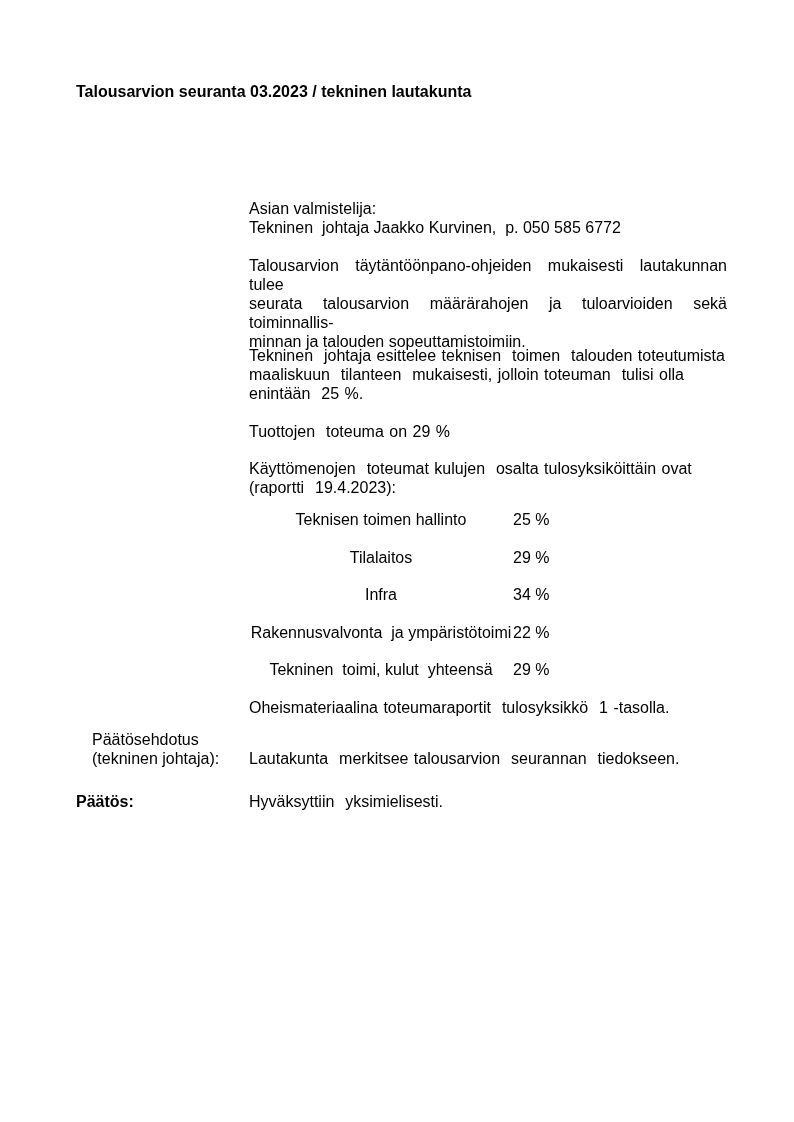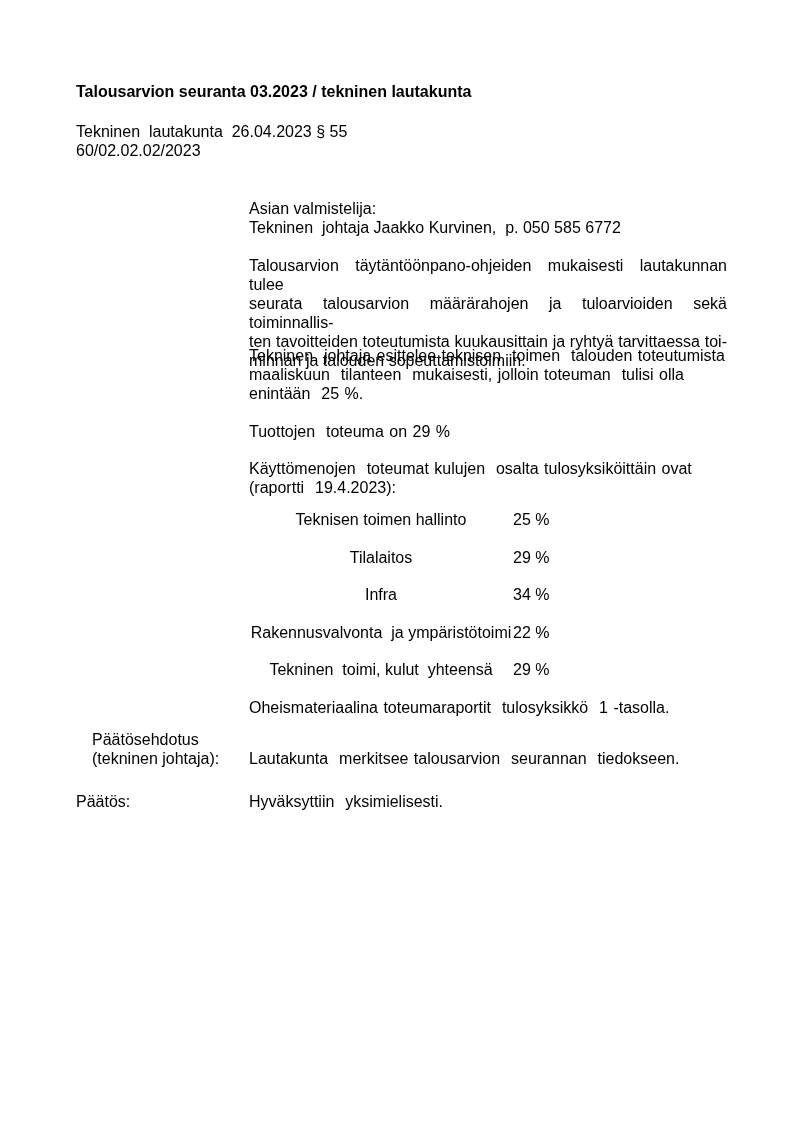--- a/index.html
+++ b/index.html
@@ -25,34 +25,29 @@
   .exp-label { flex: 0 0 264px; white-space: pre; text-align: center; }
   .exp-value { white-space: pre; }
 </style>
 </head>
 <body>
 
 <div class="page">
 
   <div class="abs bold pre" style="left:76px; top:66px;">Talousarvion seuranta 03.2023 / tekninen lautakunta</div>
 
-  <div class="abs" style="left:76px; top:106px;">
-    <div class="pre">Tekninen  lautakunta  26.04.2023 § 55</div>
-    <div class="pre">60/02.02.02/2023</div>
-  </div>
 
   <div class="abs" style="left:249px; top:183px;">
     <div class="pre">Asian valmistelija:</div>
     <div class="pre">Tekninen  johtaja Jaakko Kurvinen,  p. 050 585 6772</div>
   </div>
 
   <div class="abs content-w" style="left:249px; top:240px;">
     <div class="just">Talousarvion täytäntöönpano-ohjeiden mukaisesti lautakunnan tulee</div>
     <div class="just">seurata talousarvion määrärahojen ja tuloarvioiden sekä toiminnallis-</div>
-    <div class="just">ten tavoitteiden toteutumista kuukausittain ja ryhtyä tarvittaessa toi-</div>
     <div class="pre">minnan ja talouden sopeuttamistoimiin.</div>
   </div>
 
   <div class="abs content-w body-sp" style="left:249px; top:330px;">
     <div class="pre">Tekninen  johtaja esittelee teknisen  toimen  talouden toteutumista</div>
     <div class="pre">maaliskuun  tilanteen  mukaisesti, jolloin toteuman  tulisi olla</div>
     <div class="pre">enintään  25 %.</div>
   </div>
 
   <div class="abs pre body-sp" style="left:249px; top:406px;">Tuottojen  toteuma on 29 %</div>
@@ -86,16 +81,16 @@
   </div>
 
   <div class="abs pre body-sp" style="left:249px; top:682px;">Oheismateriaalina toteumaraportit  tulosyksikkö  1 -tasolla.</div>
 
   <div class="abs" style="left:92px; top:714px;">
     <div class="pre">Päätösehdotus</div>
     <div class="pre">(tekninen johtaja):</div>
   </div>
   <div class="abs pre body-sp" style="left:249px; top:733px;">Lautakunta  merkitsee talousarvion  seurannan  tiedokseen.</div>
 
-  <div class="abs pre" style="left:76px; top:776px;">Päätös:</div>
+  <div class="abs pre" style="left:76px; top:776px;font-weight:bold;">Päätös:</div>
   <div class="abs pre body-sp" style="left:249px; top:776px;">Hyväksyttiin  yksimielisesti.</div>
 
 </div>
 
 </body></html>

